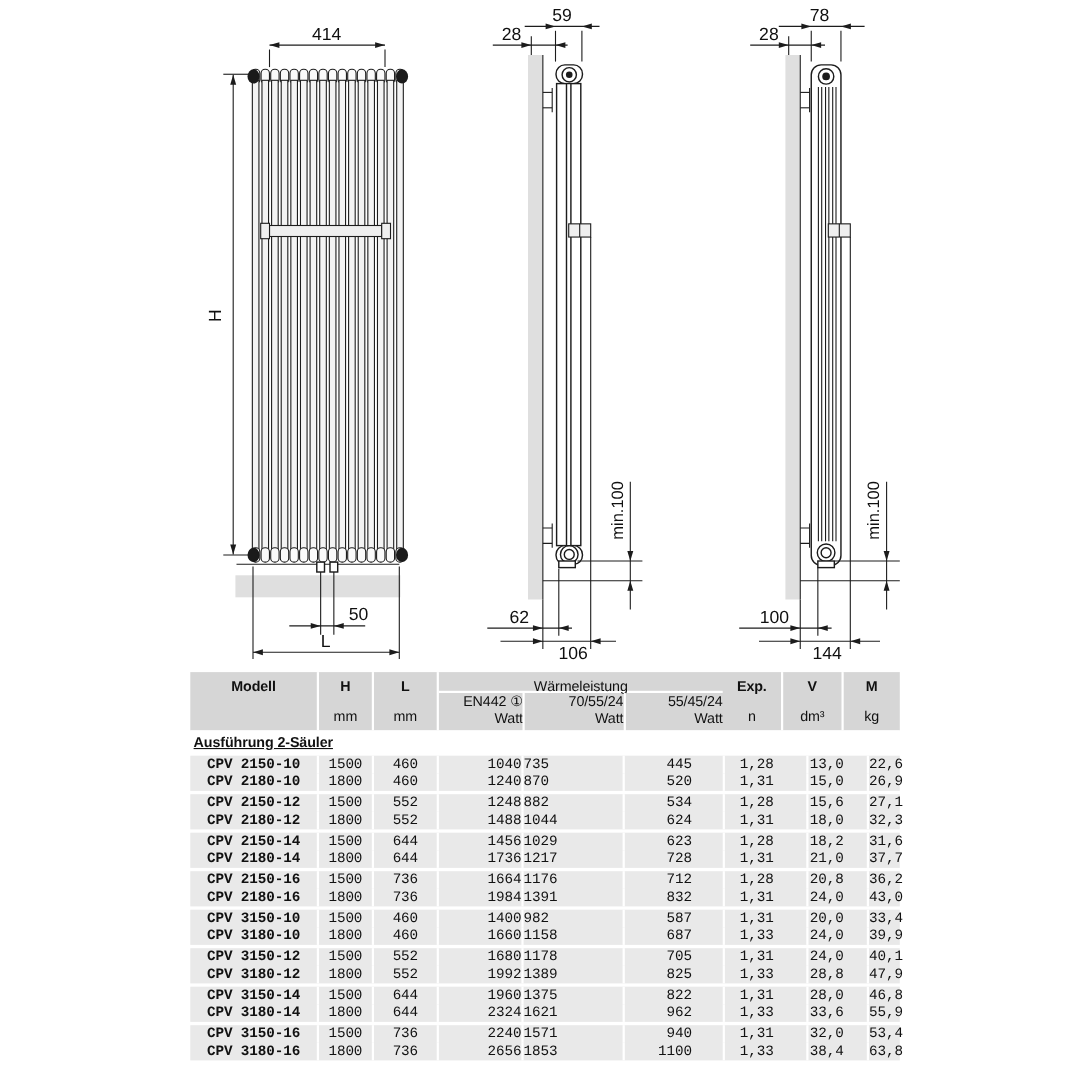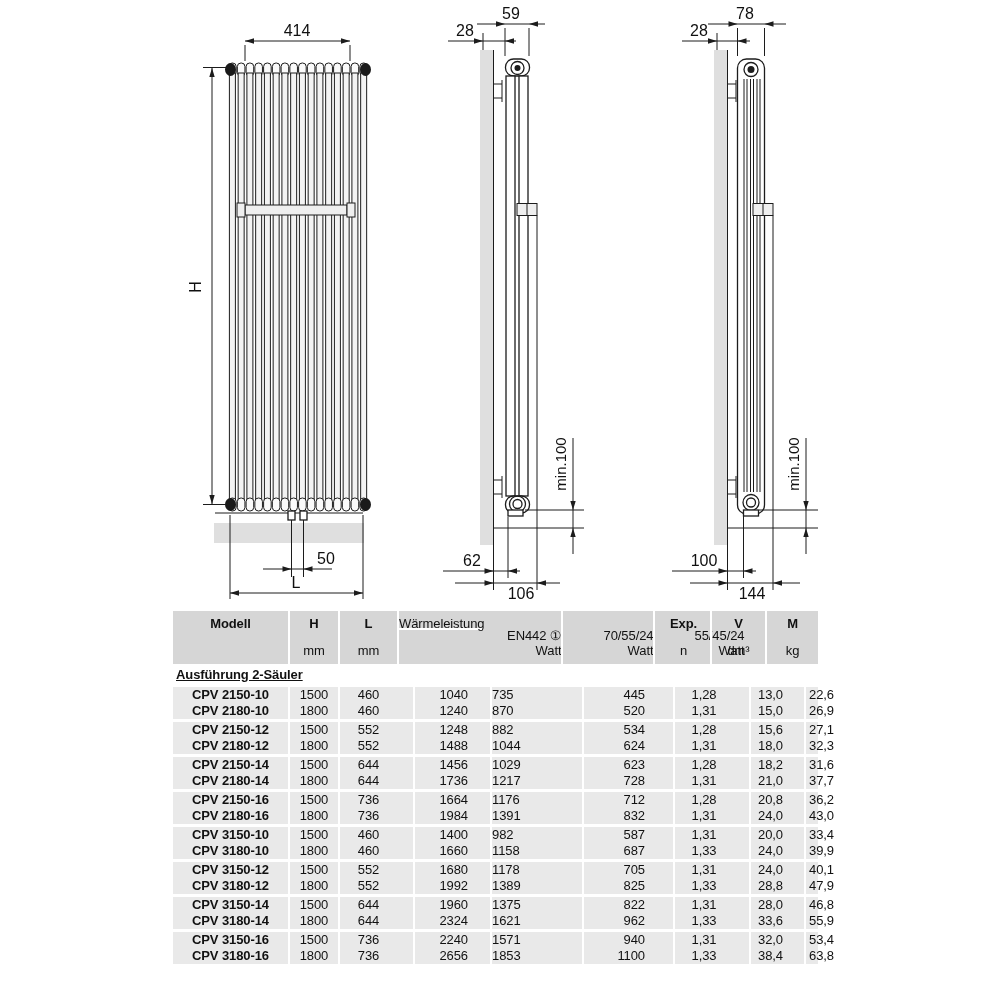--- a/index.html
+++ b/index.html
@@ -29,47 +29,47 @@
   .dimtxt-sm{font-size:15px;fill:#101010;}
 
   
   .spec-table{position:absolute;left:173px;top:611px;width:645px;font-size:13px;letter-spacing:-0.1px;}
   .thead{display:flex;background:var(--table_header_bg);height:53px;}
   .hcell{display:flex;flex-direction:column;justify-content:space-between;
          padding:5px 0 6px 0;text-align:center;}
   .hcell + .hcell{border-left:2px solid #fff;}
   .hcell .top{font-weight:bold;}
   .hcell .bottom{font-weight:normal;}
-  .hgroup{display:flex;flex-direction:row;border-left:2px solid #fff;}
+  .hgroup{display:flex;flex-direction:column;border-left:2px solid #fff;}
   .hgroup-title{height:19px;display:flex;align-items:flex-start;justify-content:center;
                 padding-top:5px;border-bottom:2px solid #fff;}
   .hgroup-sub{flex:1;display:flex;}
   .hsub{display:flex;flex-direction:column;justify-content:flex-end;align-items:flex-end;
         padding-bottom:6px;line-height:15px;}
   .hsub + .hsub{border-left:2px solid #fff;}
   .w-model{width:115px;}
   .w-h{width:50px;}
   .w-l{width:59px;}
   .w-group{width:260px;}
   .w-en{width:77px;}
   .w-w70{width:92px;}
   .w-w55{width:91px;}
   .w-exp{width:53px;}
   .w-v{width:55px;}
   .w-m{width:53px;}
   .section-row{height:20px;display:flex;align-items:center;font-weight:bold;
                background:#fff;padding-left:3px;text-decoration:underline;}
-  .pair{margin-top:3px;background:var(--table_row_bg);}
+  .pair{margin-top:3px;background:var(--table_row_bg);font-family:Liberation Mono, monospace;}
   .trow{display:flex;height:16px;line-height:16px;}
   .tcell{flex:none;}
   .trow .tcell + .tcell{border-left:2px solid #fff;}
   .c-model{width:115px;text-align:center;font-weight:bold;}
   .c-h{width:50px;text-align:center;}
   .c-l{width:59px;text-align:center;}
-  .c-en{width:77px;text-align:right;padding-right:22px;margin-left:16px;}
+  .c-en{width:77px;text-align:right;}
   .c-w70{width:92px;text-align:left;padding-right:23px;}
   .c-w55{width:91px;text-align:right;padding-right:28px;}
   .c-exp{width:76px;text-align:center;padding-right:16px;}
   .c-v{width:55px;text-align:right;padding-right:21px;}
   .c-m{width:39px;text-align:right;padding-right:9px;}
 </style>
 </head>
 <body>
 
 <div class="page">

